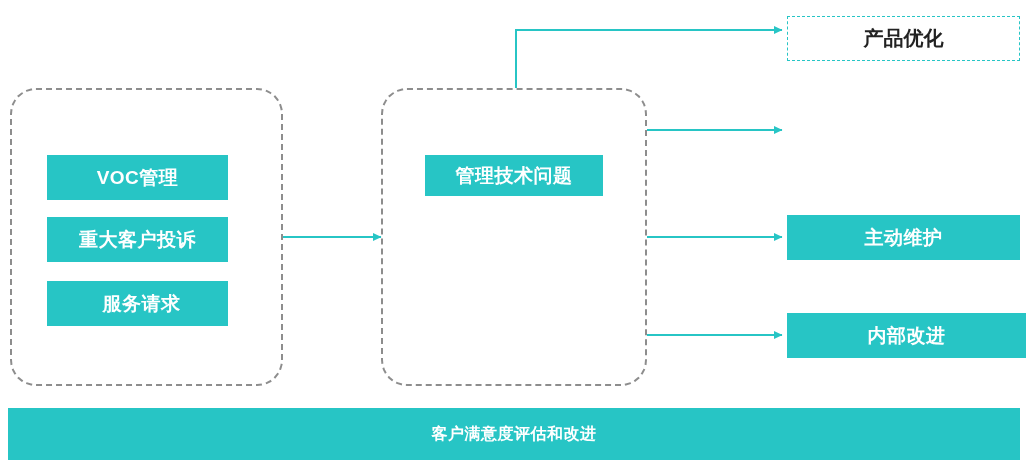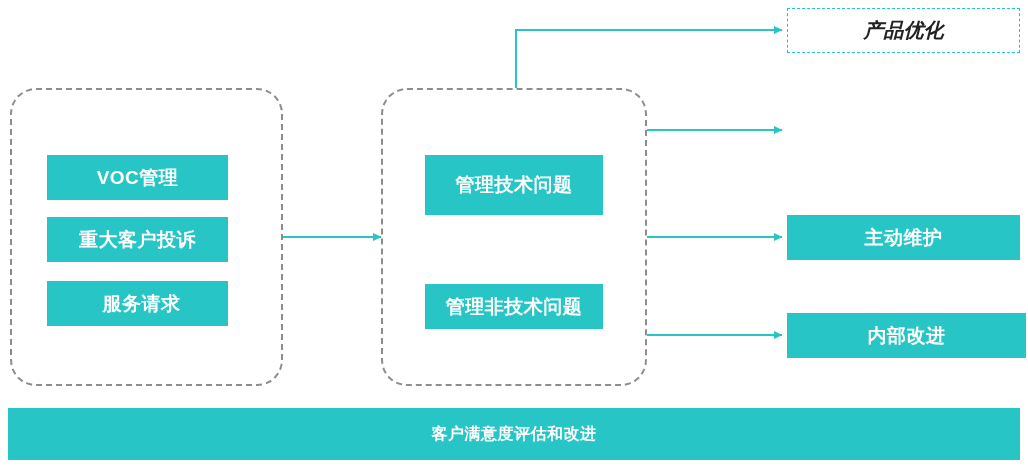--- a/index.html
+++ b/index.html
@@ -101,28 +101,25 @@
     <span>重大客户投诉</span>
   </div>
   <div class="teal-box" style="left:47px; top:155px; width:181px; height:45px;">
     <span>VOC管理</span>
   </div>
   <div class="teal-box" style="left:47px; top:281px; width:181px; height:45px;padding-left:8px;">
     <span>服务请求</span>
   </div>
 
   <div class="dashed-group" style="left:381px; top:88px; width:266px; height:298px;"></div>
-  <div class="teal-box" style="left:425px; top:155px; width:178px; height:60px;">
+  <div class="teal-box" style="left:425px; top:155px; width:178px; height:41px;">
     <span>管理技术问题</span>
   </div>
-  <div class="teal-box" style="left:425px; top:284px; width:178px; height:45px;">
-    <span>管理非技术问题</span>
-  </div>
 
-  <div class="outline-box" style="left:787px; top:8px; width:233px; height:45px;font-style:italic;">
+  <div class="outline-box" style="left:787px; top:16px; width:233px; height:45px;">
     <span>产品优化</span>
   </div>
   <div class="teal-box" style="left:787px; top:215px; width:233px; height:45px;align-items:center;">
     <span>主动维护</span>
   </div>
   <div class="teal-box" style="left:787px; top:313px; width:239px; height:45px;">
     <span>内部改进</span>
   </div>
 
   <div class="footer-bar">

